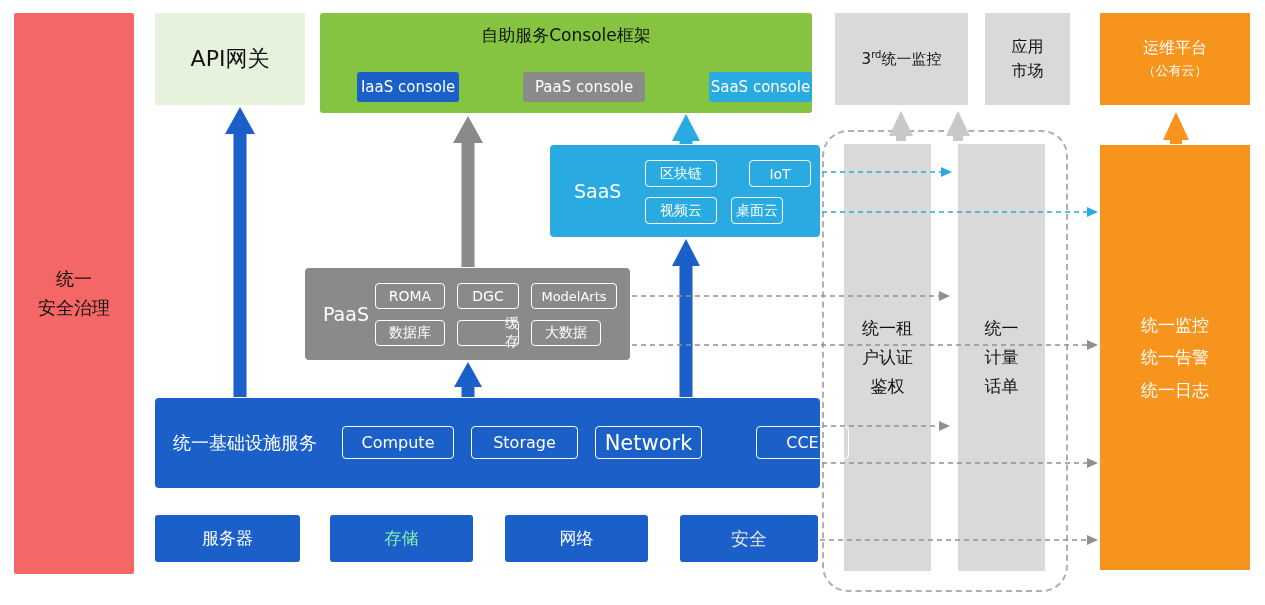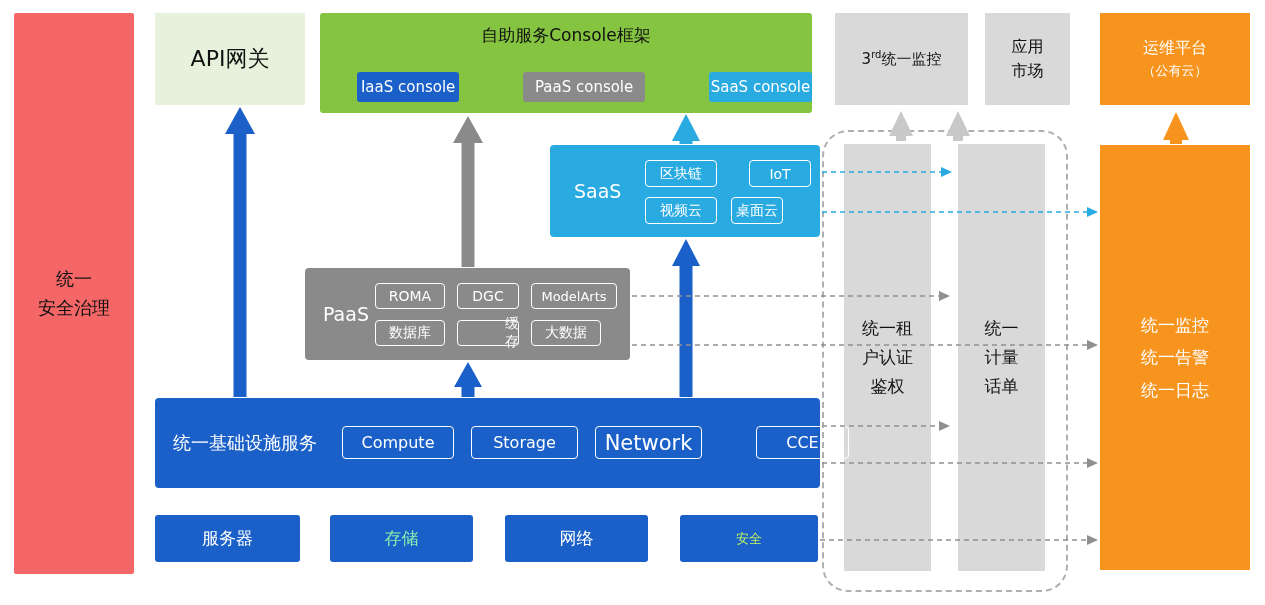--- a/index.html
+++ b/index.html
@@ -94,21 +94,21 @@
     <div class="panel-label" style="left:18px;font-size:18px;">统一基础设施服务</div>
     <div class="chip" style="left:187px;top:28px;width:112px;height:33px;font-size:16px;">Compute</div>
     <div class="chip" style="left:316px;top:28px;width:107px;height:33px;font-size:16px;">Storage</div>
     <div class="chip" style="left:440px;top:28px;width:107px;height:33px;font-size:21px;">Network</div>
     <div class="chip" style="left:553px;top:28px;width:93px;height:33px;font-size:16px;margin-left:48px;">CCE</div>
   </div>
 
   <div class="abs center" style="left:155px;top:515px;width:145px;height:47px;background:#1A60C8;color:#fff;font-size:17px;border-radius:3px;">服务器</div>
   <div class="abs center" style="left:330px;top:515px;width:143px;height:47px;background:#1A60C8;color:#86efac;font-size:17px;border-radius:3px;">存储</div>
   <div class="abs center" style="left:505px;top:515px;width:143px;height:47px;background:#1A60C8;color:#fff;font-size:17px;border-radius:3px;">网络</div>
-  <div class="abs center" style="left:680px;top:515px;width:138px;height:47px;background:#1A60C8;color:#bef264;font-size:13px;border-radius:3px;">安全</div>
+  <div class="abs center" style="left:680px;top:515px;width:138px;height:47px;background:#1A60C8;color:#e5e5e5;font-size:18px;border-radius:3px;">安全</div>
 
   <svg class="overlay" width="1265" height="605" viewBox="0 0 1265 605">
 
     <g>
       <line x1="240" y1="397" x2="240" y2="132" stroke="#1A60C8" stroke-width="13"></line>
       <polygon points="240,107 225,134 255,134" fill="#1A60C8"></polygon>
     </g>
     <g>
       <line x1="468" y1="267" x2="468" y2="141" stroke="#8A8A8A" stroke-width="13"></line>
       <polygon points="468,116 453,143 483,143" fill="#8A8A8A"></polygon>

